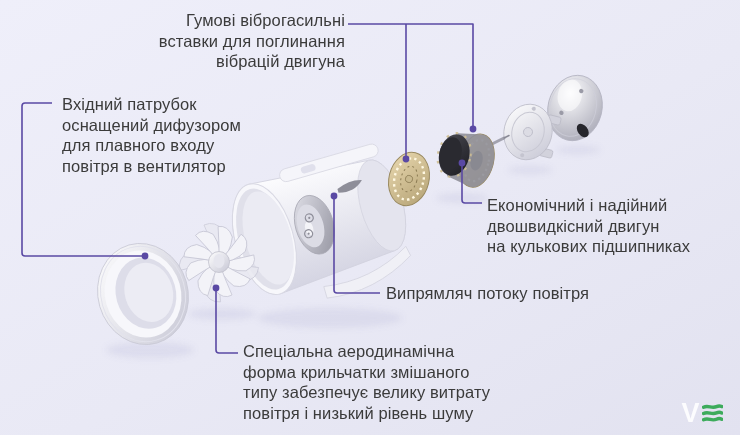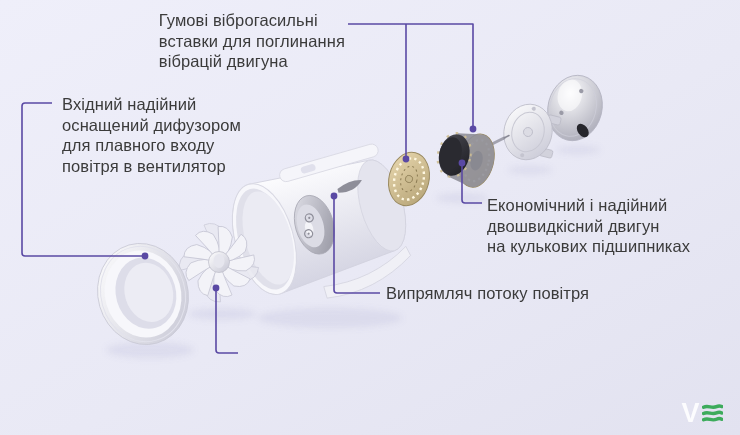--- a/index.html
+++ b/index.html
@@ -174,35 +174,39 @@
     <g>
       <path class="leader" d="M334 199 V290 Q334 293 337 293 H380"></path>
       <circle class="dot" cx="334" cy="196" r="3.4"></circle>
     </g>
     <g>
       <path class="leader" d="M216 291 V350 Q216 353 219 353 H238"></path>
       <circle class="dot" cx="216" cy="288" r="3.4"></circle>
     </g>
   </svg>
 
-  <div class="label" style="right:395px;top:10px;text-align:left">Гумові віброгасильні
+  <div class="label" style="right:395px;top:10px;text-align:right">Гумові віброгасильні
 вставки для поглинання
 вібрацій двигуна</div>
 
-  <div class="label" style="left:62px;top:94px">Вхідний надійний
+  <div class="label" style="left:62px;top:94px">Вхідний патрубок
 оснащений дифузором
 для плавного входу
 повітря в вентилятор</div>
 
   <div class="label" style="left:386px;top:283px">Випрямляч потоку повітря</div>
 
   <div class="label" style="left:487px;top:195px">Економічний і надійний
 двошвидкісний двигун
 на кулькових підшипниках</div>
 
+  <div class="label" style="left:243px;top:341px">Спеціальна аеродинамічна
+форма крильчатки змішаного
+типу забезпечує велику витрату
+повітря і низький рівень шуму</div>
 
   <div class="logo">
     <span>V</span>
     <svg class="e-icon" width="21" height="21" viewBox="0 0 21 21">
       <g fill="none" stroke="var(--logo-green,#3cab5b)" stroke-width="3.4" stroke-linecap="round">
         <path d="M1.5 4.2 C 6.5 1.6 9.5 6 14.5 3.6 C 16.5 2.6 18.5 2.9 19.8 3.6"></path>
         <path d="M1.5 10.5 C 6.5 7.9 9.5 12.3 14.5 9.9 C 16.5 8.9 18.5 9.2 19.8 9.9"></path>
         <path d="M1.5 16.8 C 6.5 14.2 9.5 18.6 14.5 16.2 C 16.5 15.2 18.5 15.5 19.8 16.2"></path>
       </g>
     </svg>

